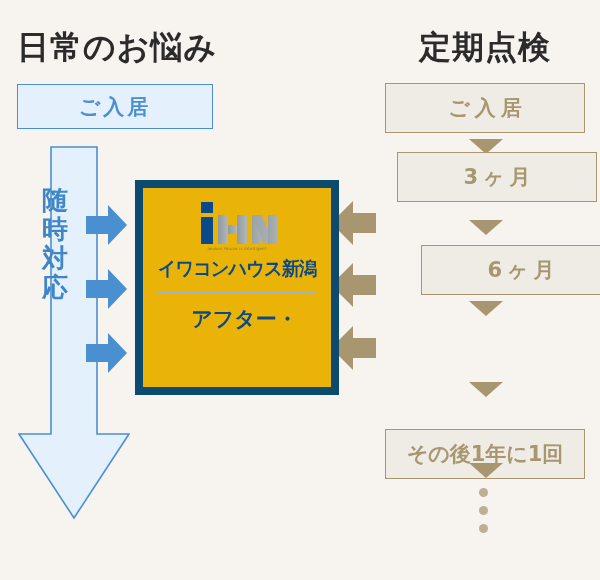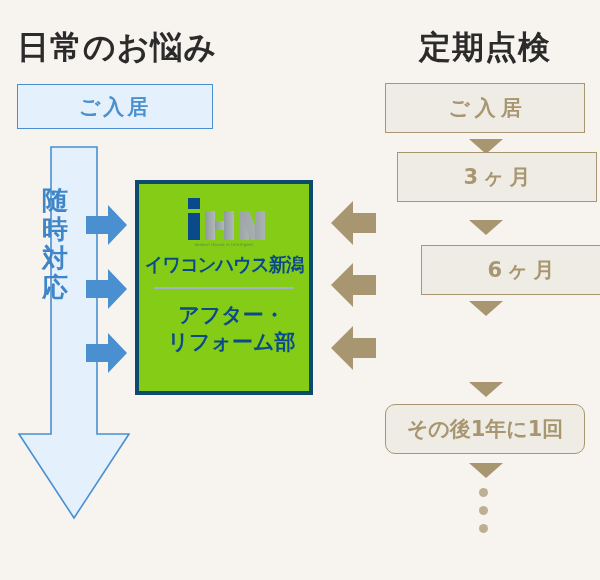--- a/index.html
+++ b/index.html
@@ -86,23 +86,23 @@
     width: 46px; height: 46px;
   }
   #tan-arrow-1 { left: 330px; top: 200px; }
   #tan-arrow-2 { left: 330px; top: 262px; }
   #tan-arrow-3 { left: 330px; top: 325px; }
 
   
   #center-card {
     position: absolute;
     left: 135px; top: 180px;
-    width: 178px; height: 215px;
-    border: 4px solid #0c4a6e;
-    background: #84cc16;
+    width: 204px; height: 215px;
+    border: 8px solid #0c4a6e;
+    background: #eab308;
     box-sizing: border-box;
   }
   #logo-mark {
     position: absolute;
     left: 50%;
     transform: translateX(-50%);
     top: 14px;
     width: 84px; height: 42px;
   }
   #logo-tagline {
@@ -166,21 +166,21 @@
     justify-content: center;
     box-sizing: border-box;
     white-space: nowrap;
   }
   .tl-box.wide-text { font-size: 21px; letter-spacing: 0px; }
   .tl-box.spaced    { font-size: 21px; letter-spacing: 5px; text-indent: 5px; }
   #tl-box-0 { top: 83px; }
   #tl-box-1 { top: 152px; margin-left: 12px; }
   #tl-box-2 { top: 245px; margin-left: 36px; }
   #tl-box-3 { top: 326px; }
-  #tl-box-4 { top: 404px; border-radius: 10px; }
+  #tl-box-4 { top: 429px; }
 
   .tl-tri {
     position: absolute;
     left: 469px;
     width: 0; height: 0;
     border-left: 17px solid transparent;
     border-right: 17px solid transparent;
     border-top: 15px solid #a89670;
   }
   #tl-tri-0 { top: 139px; }
@@ -284,21 +284,20 @@
     </div>
 
     <div id="logo-tagline">Iwakon House is Intelligent</div>
 
     <div id="logo-company">イワコンハウス新潟</div>
 
     <div id="card-divider"></div>
 
     <div id="dept-name">
       <span>アフター・</span>
-      <span>リフォーム部</span>
     </div>
   </div>
 
   <div id="tl-box-0" class="tl-box spaced">ご入居</div>
   <div id="tl-tri-0" class="tl-tri"></div>
 
   <div id="tl-box-1" class="tl-box spaced">3ヶ月</div>
   <div id="tl-tri-1" class="tl-tri"></div>
 
   <div id="tl-box-2" class="tl-box spaced">6ヶ月</div>

